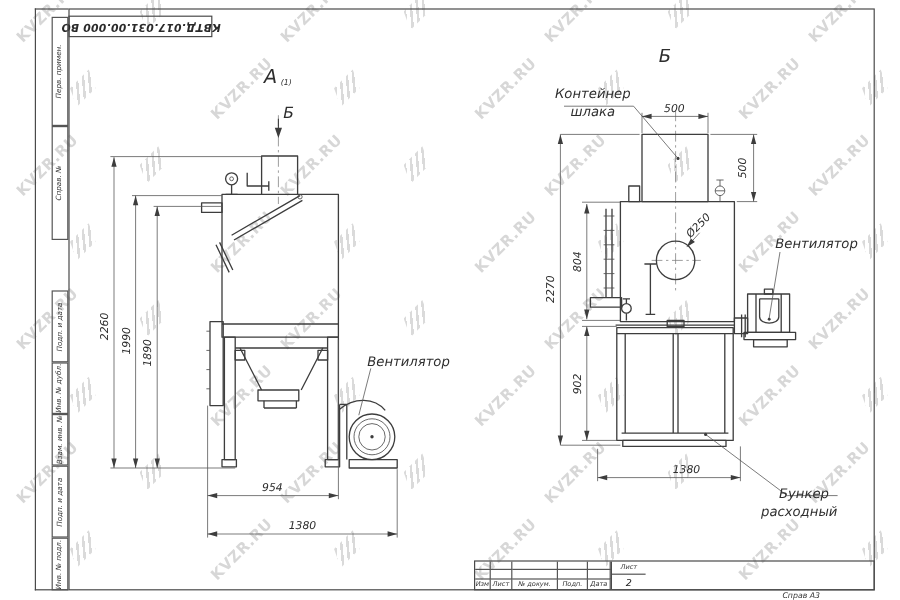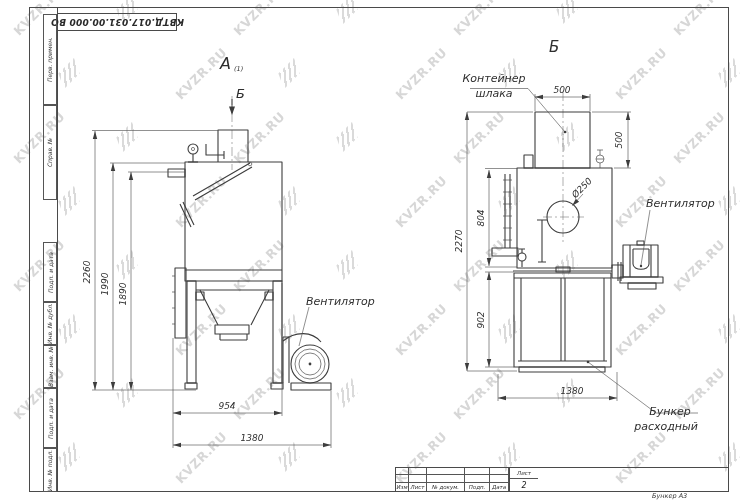--- a/index.html
+++ b/index.html
@@ -284,15 +284,15 @@
       <div class="r3">Лист</div>
       <div class="r3">№ докум.</div>
       <div class="r3">Подп.</div>
       <div class="r3">Дата</div>
     </div>
     <div class="shcell">
       <div class="lab">Лист</div>
       <div class="num">2</div>
     </div>
   </div>
-  <div class="fmt">Бункер А3</div>
+  <div class="fmt">Справ А3</div>
 
 </div>
 
 </body></html>

